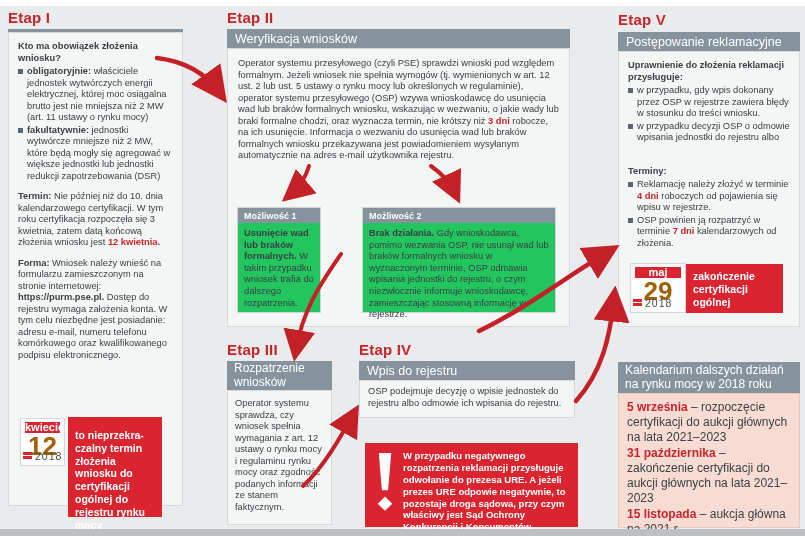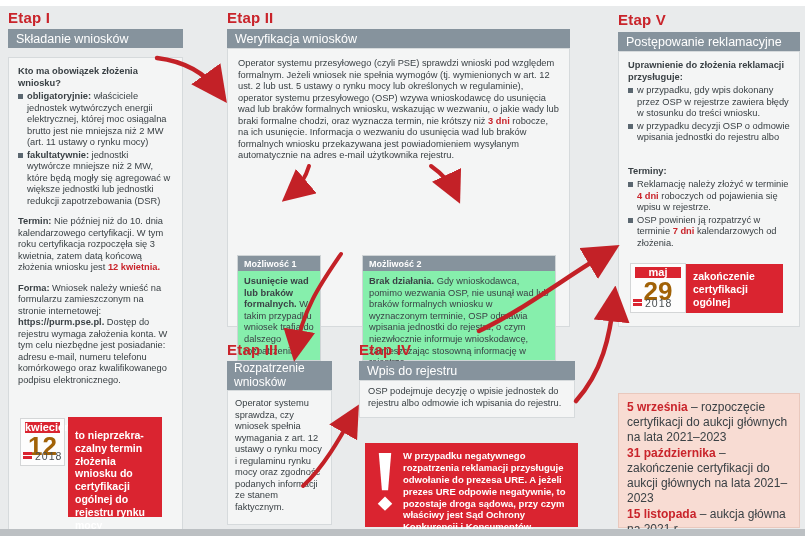--- a/index.html
+++ b/index.html
@@ -16,21 +16,21 @@
   .pad{padding:8px 9px;}
   .seg-b{font-weight:bold;}
   .seg-r{font-weight:bold;color:#c9242b;}
   .para{margin:0 0 8px 0;}
   .para:last-child{margin-bottom:0;}
   .bold-head{font-weight:bold;margin:0 0 2px 0;}
   .bullet{display:flex;margin:0 0 1px 0;}
   .bullet .sq{flex:0 0 5px;width:5px;height:5px;background:#5b6770;margin:3px 4px 0 0;}
   .bullet .bt{flex:1;}
 
-  .mini{position:absolute;background:#86efac;border:1px solid #cfd4d6;box-sizing:border-box;margin-top:48px;}
+  .mini{position:absolute;background:#22c55e;border:1px solid #cfd4d6;box-sizing:border-box;}
   .mini-bar{background:#86939d;color:#fff;font-size:9px;font-weight:bold;
             height:15px;display:flex;align-items:center;padding-left:6px;}
   .mini-body{padding:5px 6px;font-size:9.3px;line-height:1.25;}
 
   .redbox{position:absolute;background:#da2430;color:#ffffff;font-weight:bold;box-sizing:border-box;}
 
   .cal{position:absolute;background:#fdfdfd;border:1px solid #d4d6d7;box-sizing:border-box;}
   .cal-strip{position:absolute;top:3px;left:4px;right:4px;height:11px;background:#da2430;color:#fff;
              font-size:11px;font-weight:bold;text-align:center;line-height:11px;}
   .cal-day{position:absolute;top:13px;left:0;right:0;text-align:center;
@@ -43,21 +43,21 @@
   svg.arrows{position:absolute;left:0;top:0;width:805px;height:536px;pointer-events:none;}
 </style>
 </head>
 <body>
 
 <div class="stage">
   <div class="topstrip"></div>
 
   <div class="etap-title" style="left:8px;top:9px;">Etap I</div>
   <div class="bar" style="left:8px;top:29px;width:175px;height:19px;">Składanie wniosków</div>
-  <div class="panel pad body-text" style="left:8px;top:57px;width:175px;height:474px;">
+  <div class="panel pad body-text" style="left:8px;top:32px;width:175px;height:474px;">
     <div class="bold-head">Kto ma obowiązek złożenia wniosku?</div>
     <div class="bullet">
       <span class="sq"></span>
       <div class="bt"><span class="seg-b">obligatoryjnie:</span><span> właściciele jednostek wytwórczych energii elektrycznej, której moc osiągalna brutto jest nie mniejsza niż 2 MW (art. 11 ustawy o rynku mocy)</span></div>
     </div>
     <div class="bullet">
       <span class="sq"></span>
       <div class="bt"><span class="seg-b">fakultatywnie:</span><span> jednostki wytwórcze mniejsze niż 2 MW, które będą mogły się agregować w większe jednostki lub jednostki redukcji zapotrzebowania (DSR)</span></div>
     </div>
     <div class="para" style="margin-top:9px;"><span class="seg-b">Termin:</span><span> Nie później niż do 10. dnia kalendarzowego certyfikacji. W tym roku certyfikacja rozpoczęła się 3 kwietnia, zatem datą końcową złożenia wniosku jest </span><span class="seg-r">12 kwietnia.</span></div>
@@ -128,20 +128,21 @@
   </div>
 
   <div class="cal" style="left:630px;top:263px;width:56px;height:50px;">
     <div class="cal-strip">maj</div>
     <div class="cal-day">29</div>
     <span class="cal-dash"></span>
     <div class="cal-year">2018</div>
   </div>
   <div class="redbox" style="left:686px;top:264px;width:97px;height:49px;padding:6px 7px;font-size:10.5px;line-height:1.25;">zakończenie certyfikacji ogólnej</div>
 
+  <div class="bar" style="left:618px;top:362px;width:182px;height:31px;font-size:12px;line-height:1.15;padding:2px 0 2px 7px;">Kalendarium dalszych działań na rynku mocy w 2018 roku</div>
   <div class="panel" style="left:618px;top:393px;width:182px;height:135px;background:#f8dcd3;border-color:#e9c8bd;padding:6px 8px;font-size:12px;line-height:1.27;">
     <div><span class="seg-r">5 września</span><span> – rozpoczęcie certyfikacji do aukcji głównych na lata 2021–2023</span></div>
     <div><span class="seg-r">31 października</span><span> – zakończenie certyfikacji do aukcji głównych na lata 2021–2023</span></div>
     <div><span class="seg-r">15 listopada</span><span> – aukcja główna na 2021 r.</span></div>
     <div><span class="seg-r">5 grudnia</span><span> – aukcja główna na 2022 r.</span></div>
     <div><span class="seg-r">21 grudnia</span><span> – aukcja główna na 2023 r.</span></div>
   </div>
 
   <svg class="arrows" viewBox="0 0 805 536">
     <defs>

